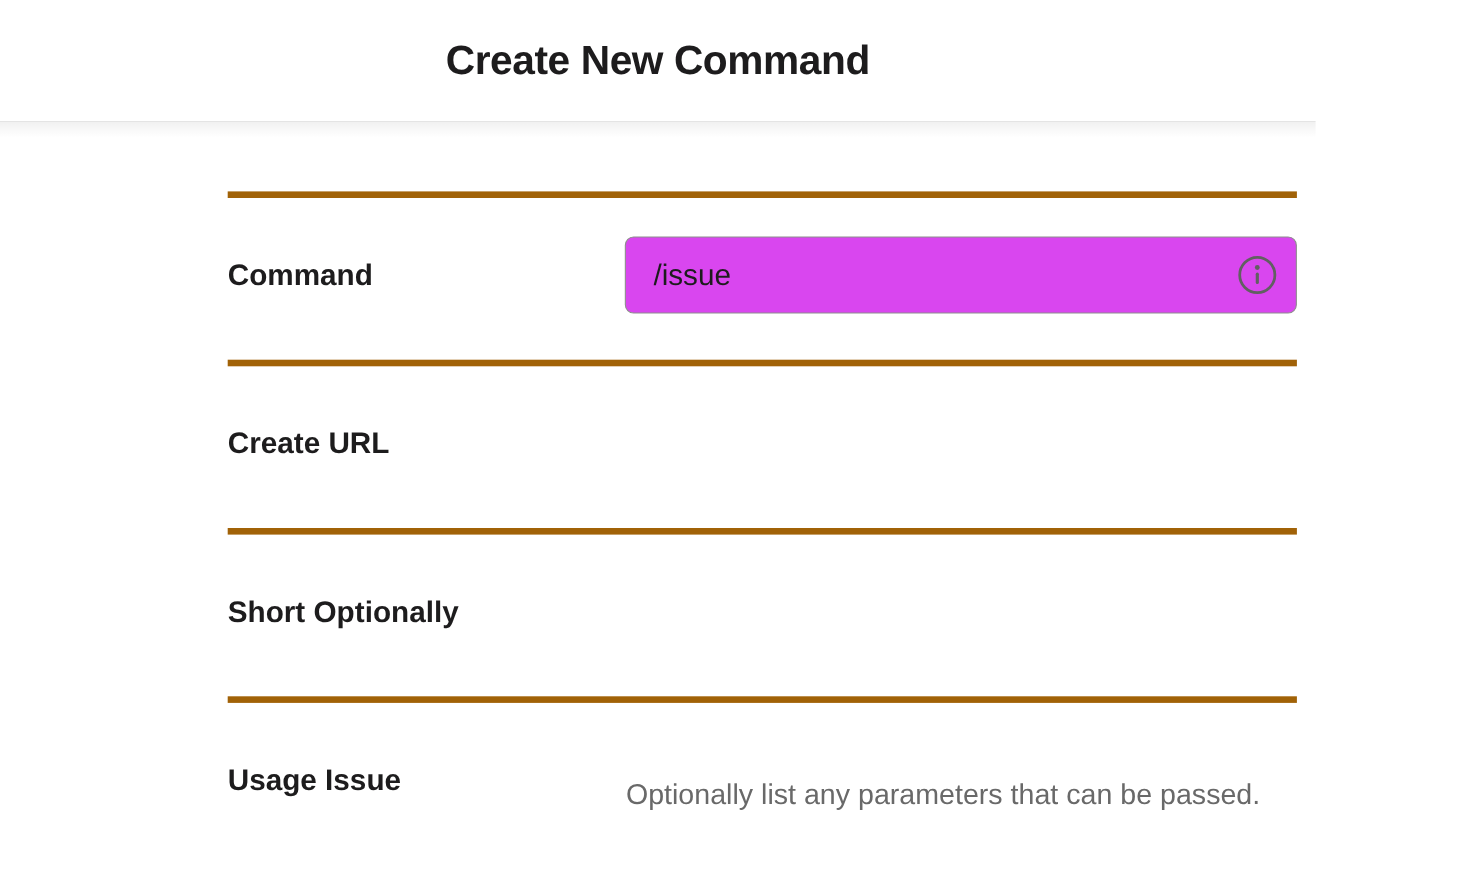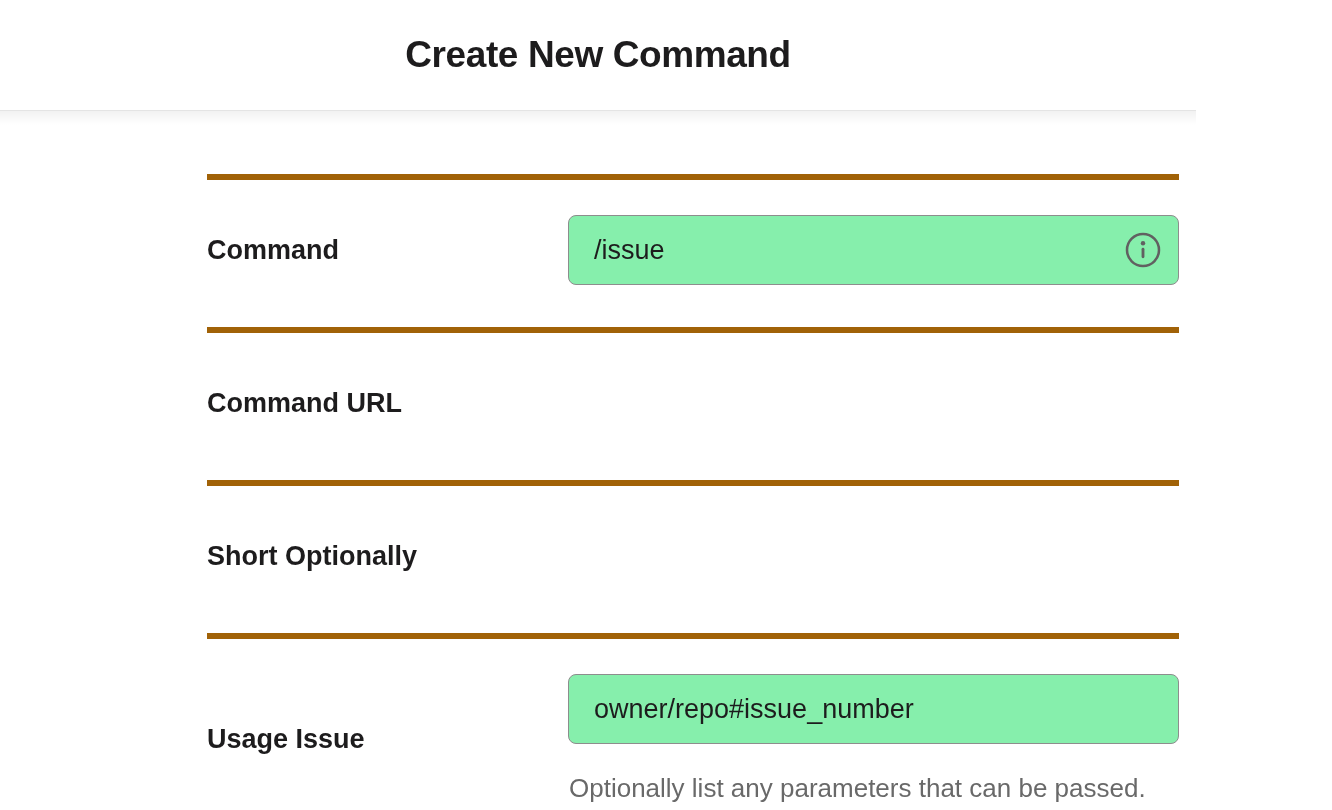--- a/index.html
+++ b/index.html
@@ -74,21 +74,21 @@
     min-width: 0;
   }
   .input-wrap {
     position: relative;
   }
   .text-input {
     display: block;
     width: 100%;
     height: 70px;
     box-sizing: border-box;
-    background: #86efac;
+    background: #d946ef;
     border: 1px solid #8d8d8d;
     border-radius: 8px;
     padding: 0 72px 0 25px;
     font-family: inherit;
     font-size: 27px;
     color: #1d1c1d;
     outline: none;
   }
   .info-icon {
     position: absolute;
@@ -135,31 +135,28 @@
               <circle cx="12" cy="12" r="10.1" stroke="#616061" stroke-width="1.6"></circle>
               <circle cx="12" cy="7.7" r="1.4" fill="#616061"></circle>
               <rect x="11.1" y="10.6" width="1.8" height="6.6" rx="0.9" fill="#616061"></rect>
             </svg>
           </span>
         </div>
       </div>
     </div>
 
     <div class="field-row">
-      <div class="field-label">Command URL</div>
+      <div class="field-label">Create URL</div>
     </div>
 
     <div class="field-row">
       <div class="field-label">Short Optionally</div>
     </div>
 
     <div class="field-row">
       <div class="field-label">Usage Issue</div>
       <div class="field-main">
-        <div class="input-wrap">
-          <input type="text" class="text-input" value="owner/repo#issue_number" style="">
-        </div>
         <p class="help-text">Optionally list any parameters that can be passed.</p>
       </div>
     </div>
 
   </main>
 </div>
 
 </body></html>

